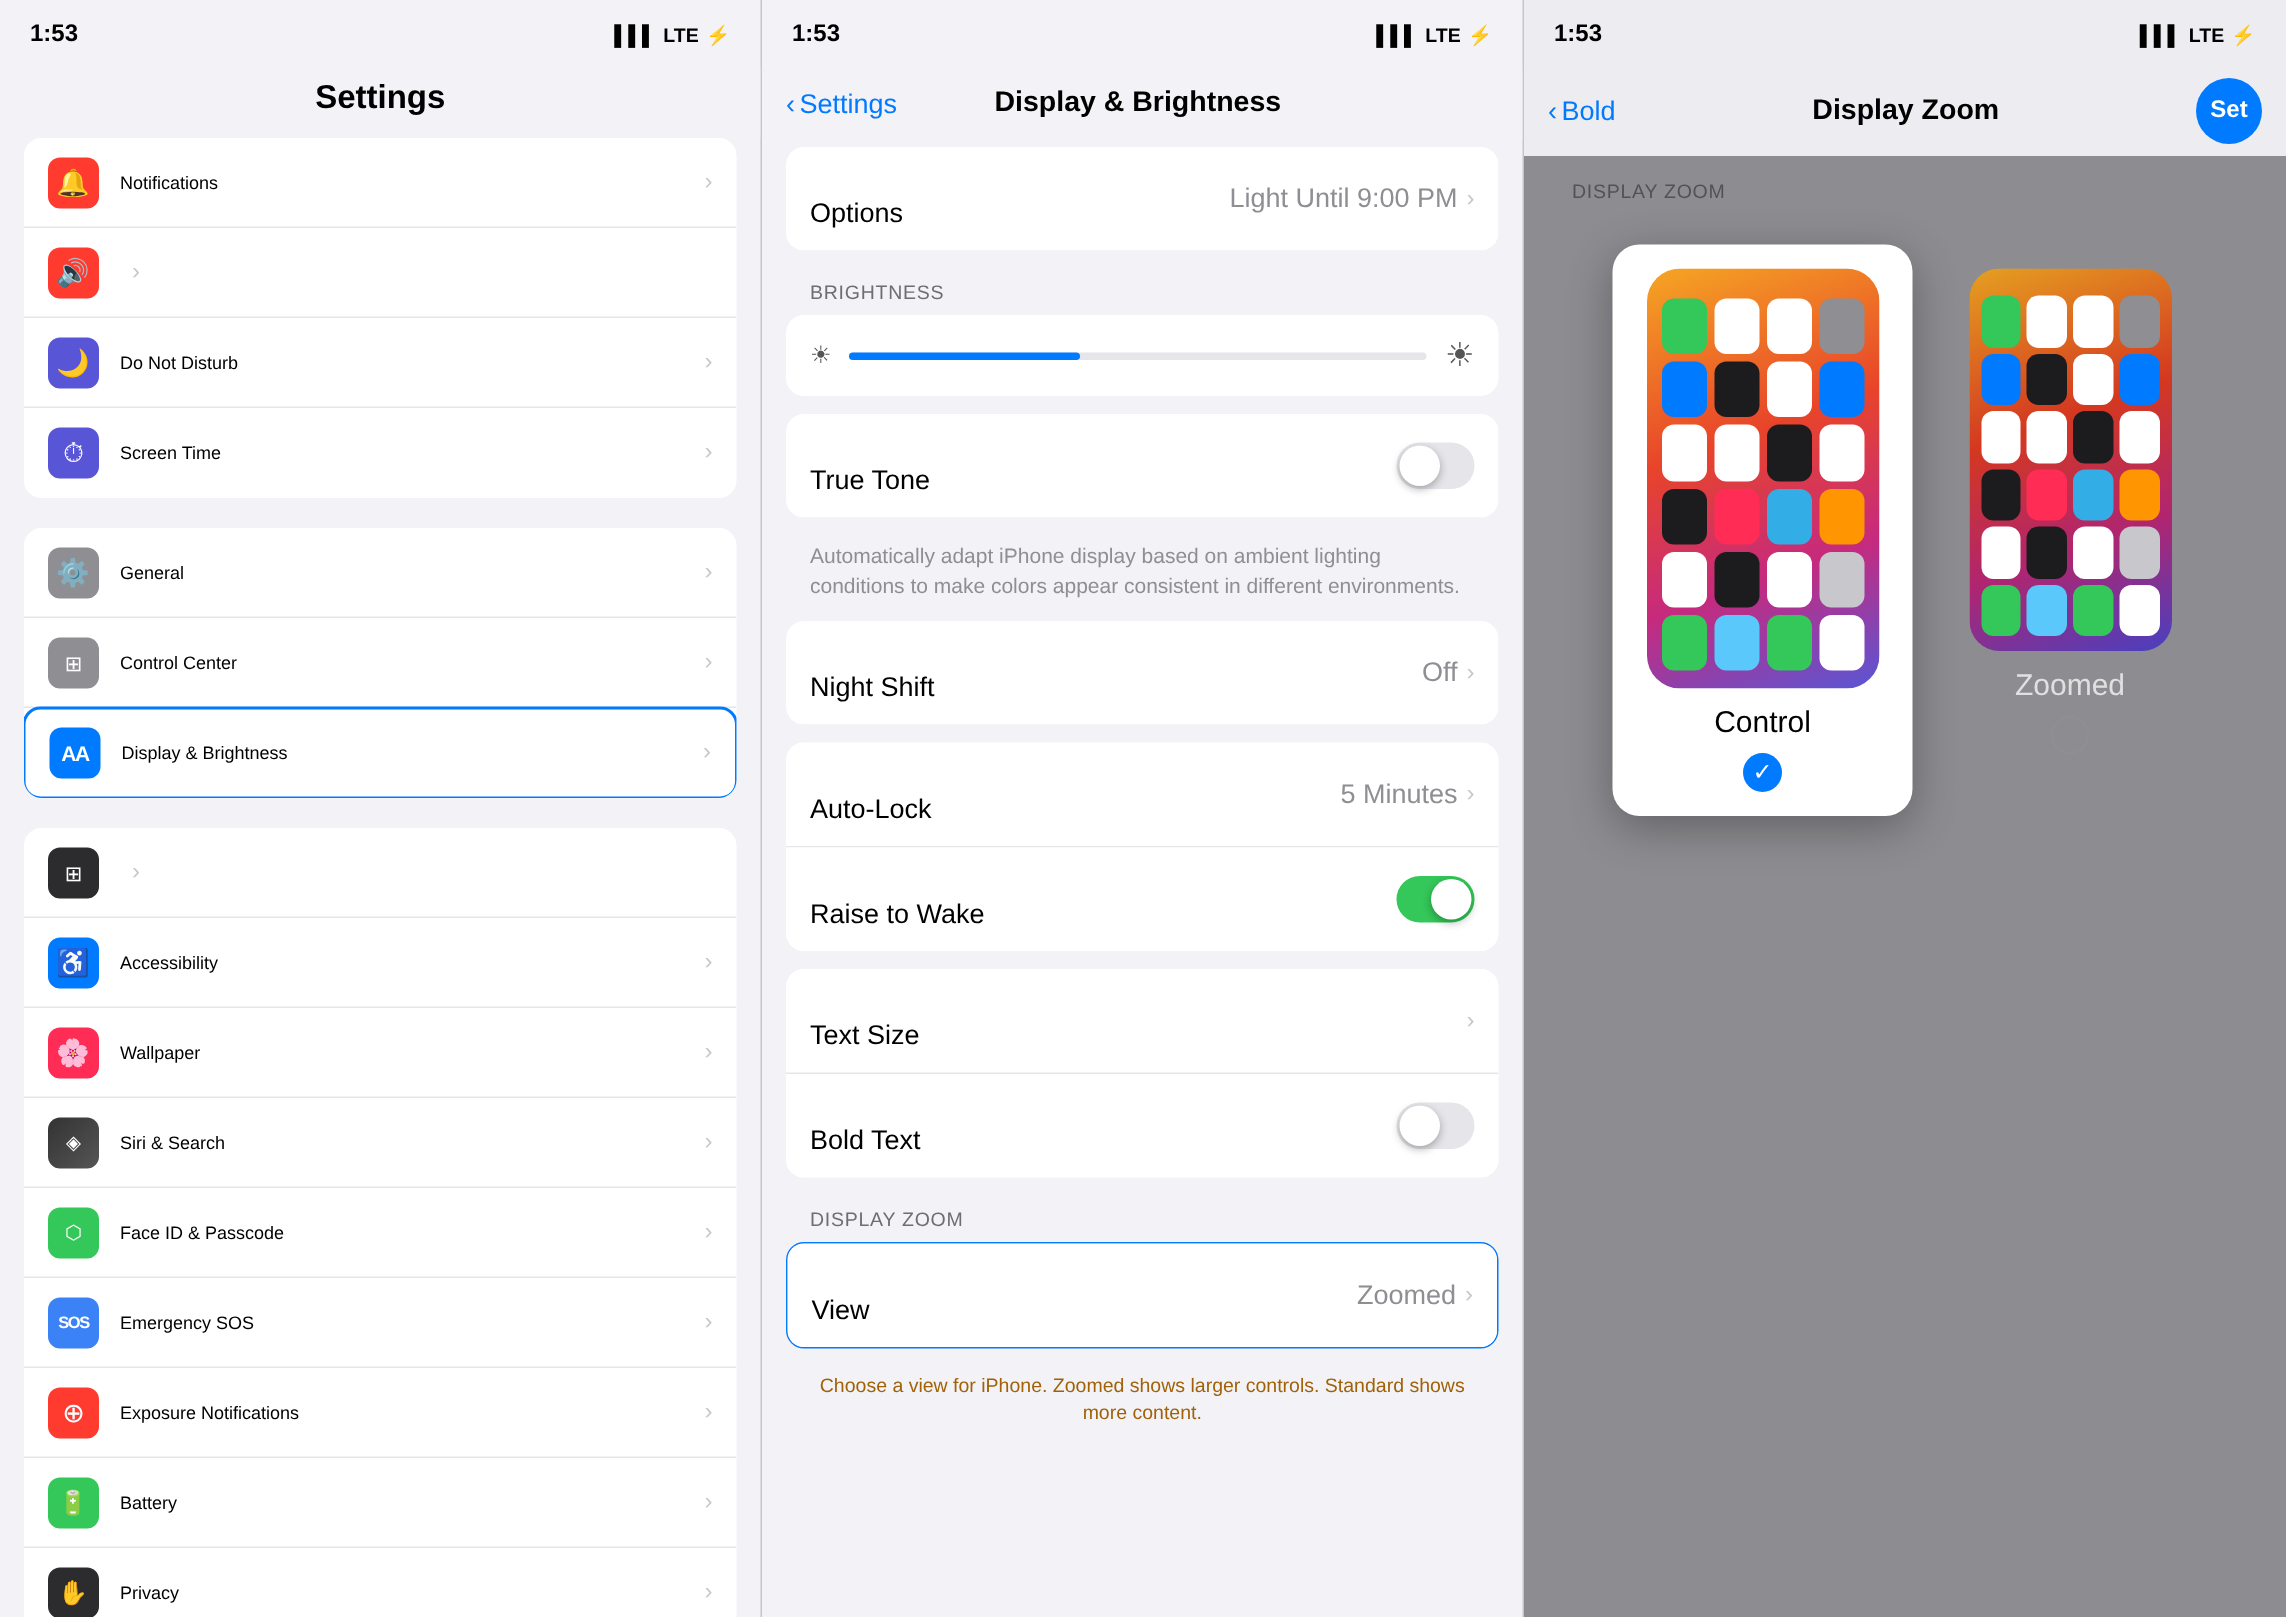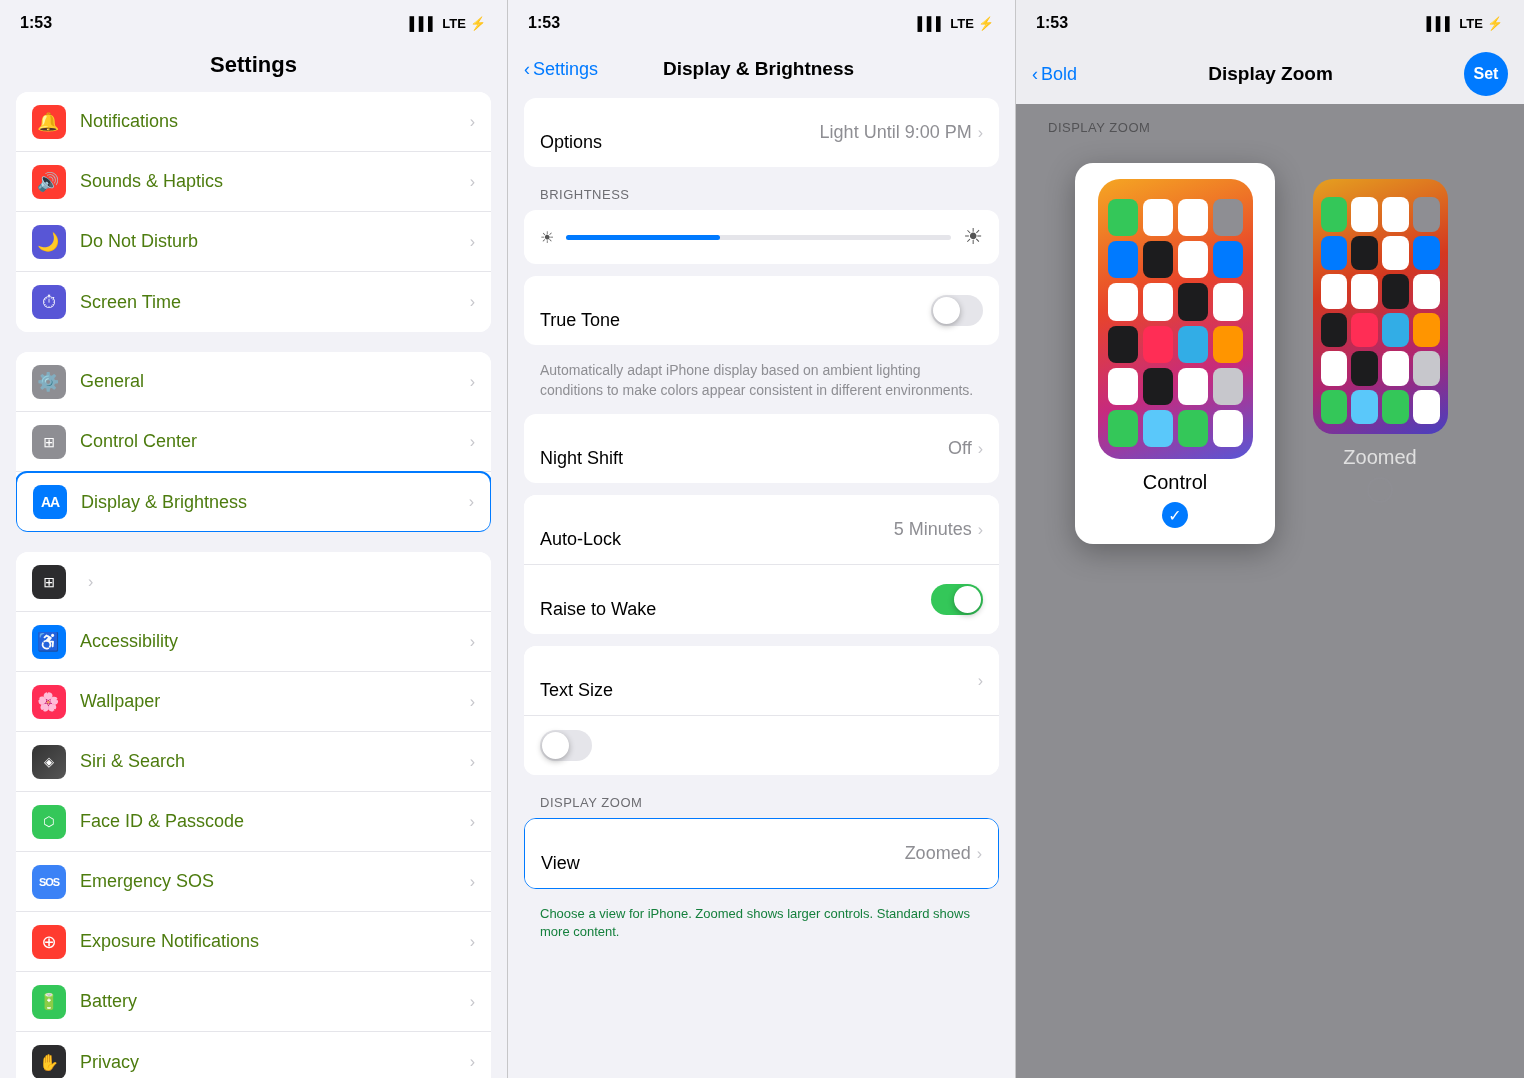--- a/index.html
+++ b/index.html
@@ -75,22 +75,22 @@
       display: flex;
       align-items: center;
       justify-content: center;
       flex-shrink: 0;
       font-size: 18px;
       color: #fff;
     }
 
     .item-text {
       flex: 1;
-      font-size: 18px;
-      color: #4d7c0f;
+      font-size: 12px;
+      color: #000000;
     }
 
     .item-chevron {
       color: #c7c7cc;
       font-size: 16px;
       margin-left: 8px;
     }
 
     
     .panel-display {
@@ -211,23 +211,24 @@
 
     .true-tone-desc {
       font-size: 14px;
       color: #8e8e93;
       padding: 4px 32px 10px;
       line-height: 1.4;
     }
 
     .footer-note {
       font-size: 13px;
-      color: #15803d;
+      color: #a16207;
       padding: 4px 32px 16px;
       line-height: 1.4;
+      text-align: center;
     }
 
     
     .panel-zoom {
       width: 508px;
       background: #888;
       position: relative;
     }
 
     .panel-zoom-bg {
@@ -423,21 +424,20 @@
   <div class="settings-scroll">
 
     <div class="settings-group">
       <div class="settings-item">
         <div class="item-icon" style="background:#ff3b30;">🔔</div>
         <span class="item-text">Notifications</span>
         <span class="item-chevron">›</span>
       </div>
       <div class="settings-item">
         <div class="item-icon" style="background:#ff3b30;">🔊</div>
-        <span class="item-text">Sounds &amp; Haptics</span>
         <span class="item-chevron">›</span>
       </div>
       <div class="settings-item">
         <div class="item-icon" style="background:#5856d6;">🌙</div>
         <span class="item-text">Do Not Disturb</span>
         <span class="item-chevron">›</span>
       </div>
       <div class="settings-item">
         <div class="item-icon" style="background:#5856d6;">⏱</div>
         <span class="item-text">Screen Time</span>
@@ -586,20 +586,21 @@
         </div>
       </div>
     </div>
 
     <div class="display-group">
       <div class="display-item">
         <span class="display-item-label">Text Size</span>
         <span style="color:#c7c7cc;">›</span>
       </div>
       <div class="display-item">
+        <span class="display-item-label">Bold Text</span>
         <div class="toggle toggle-off">
           <div class="toggle-thumb"></div>
         </div>
       </div>
     </div>
 
     <div class="section-label">DISPLAY ZOOM</div>
     <div class="display-group" style="border: 1.5px solid #007aff;">
       <div class="display-item">
         <span class="display-item-label">View</span>

